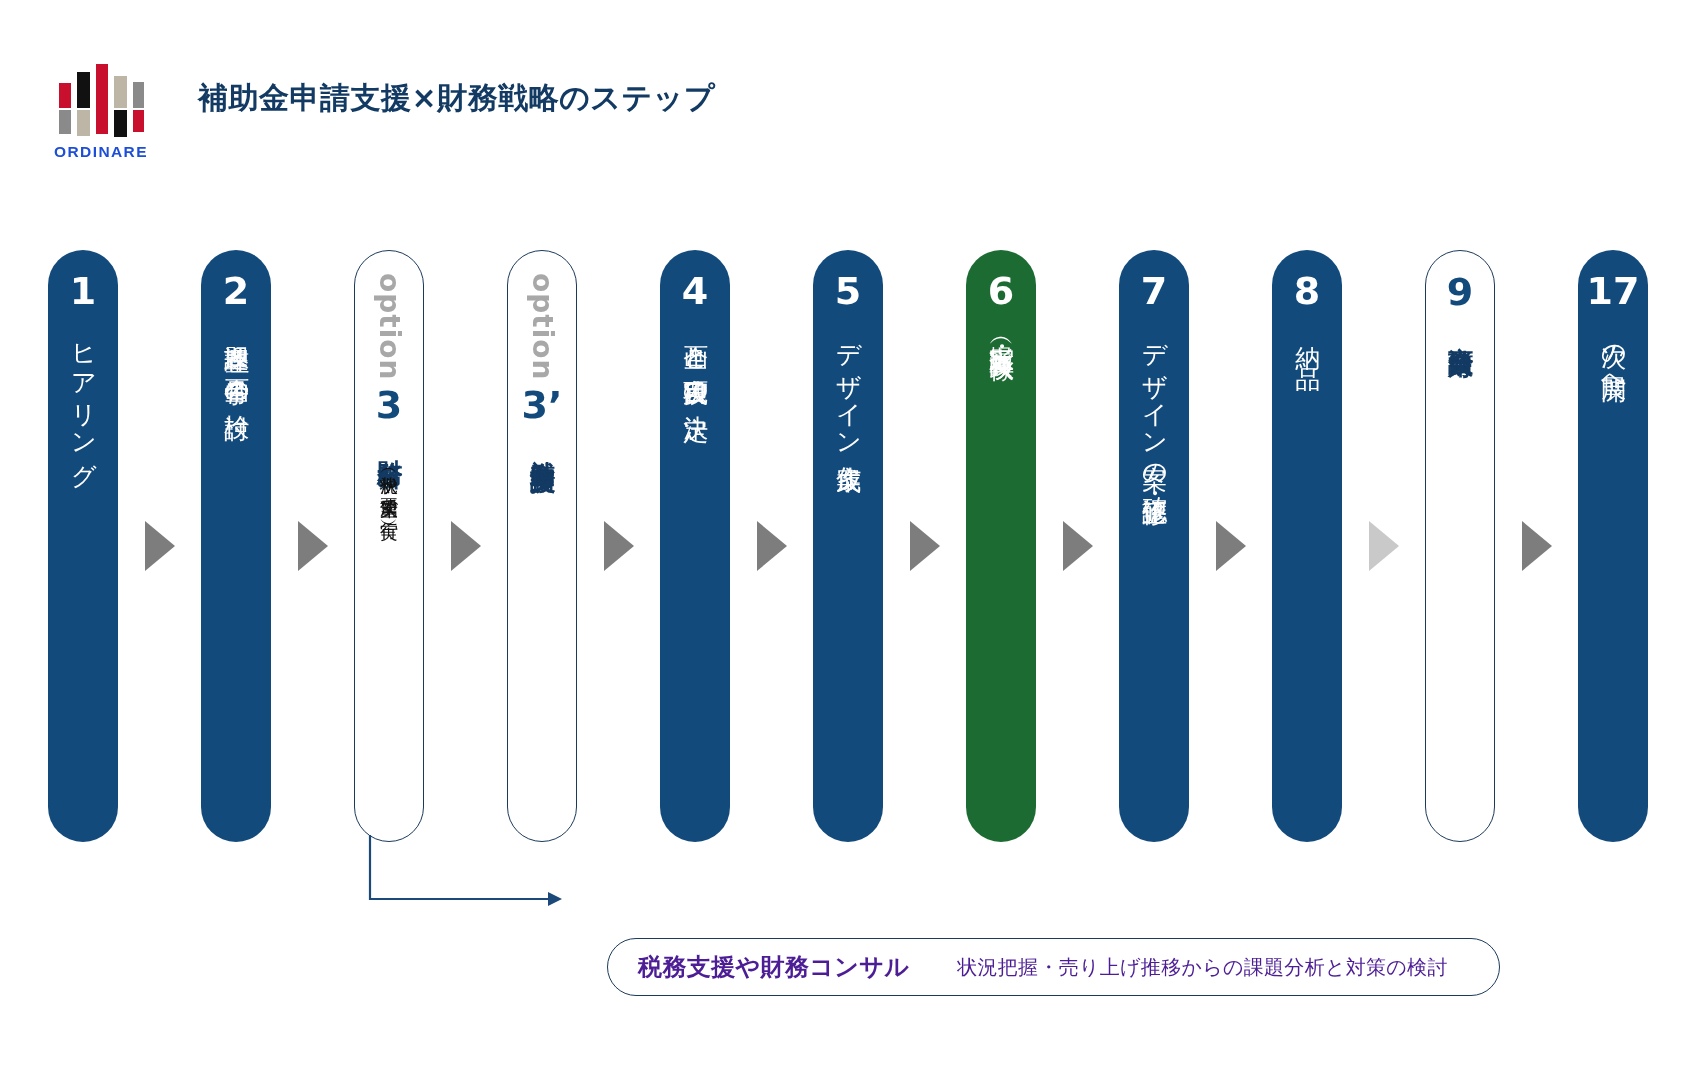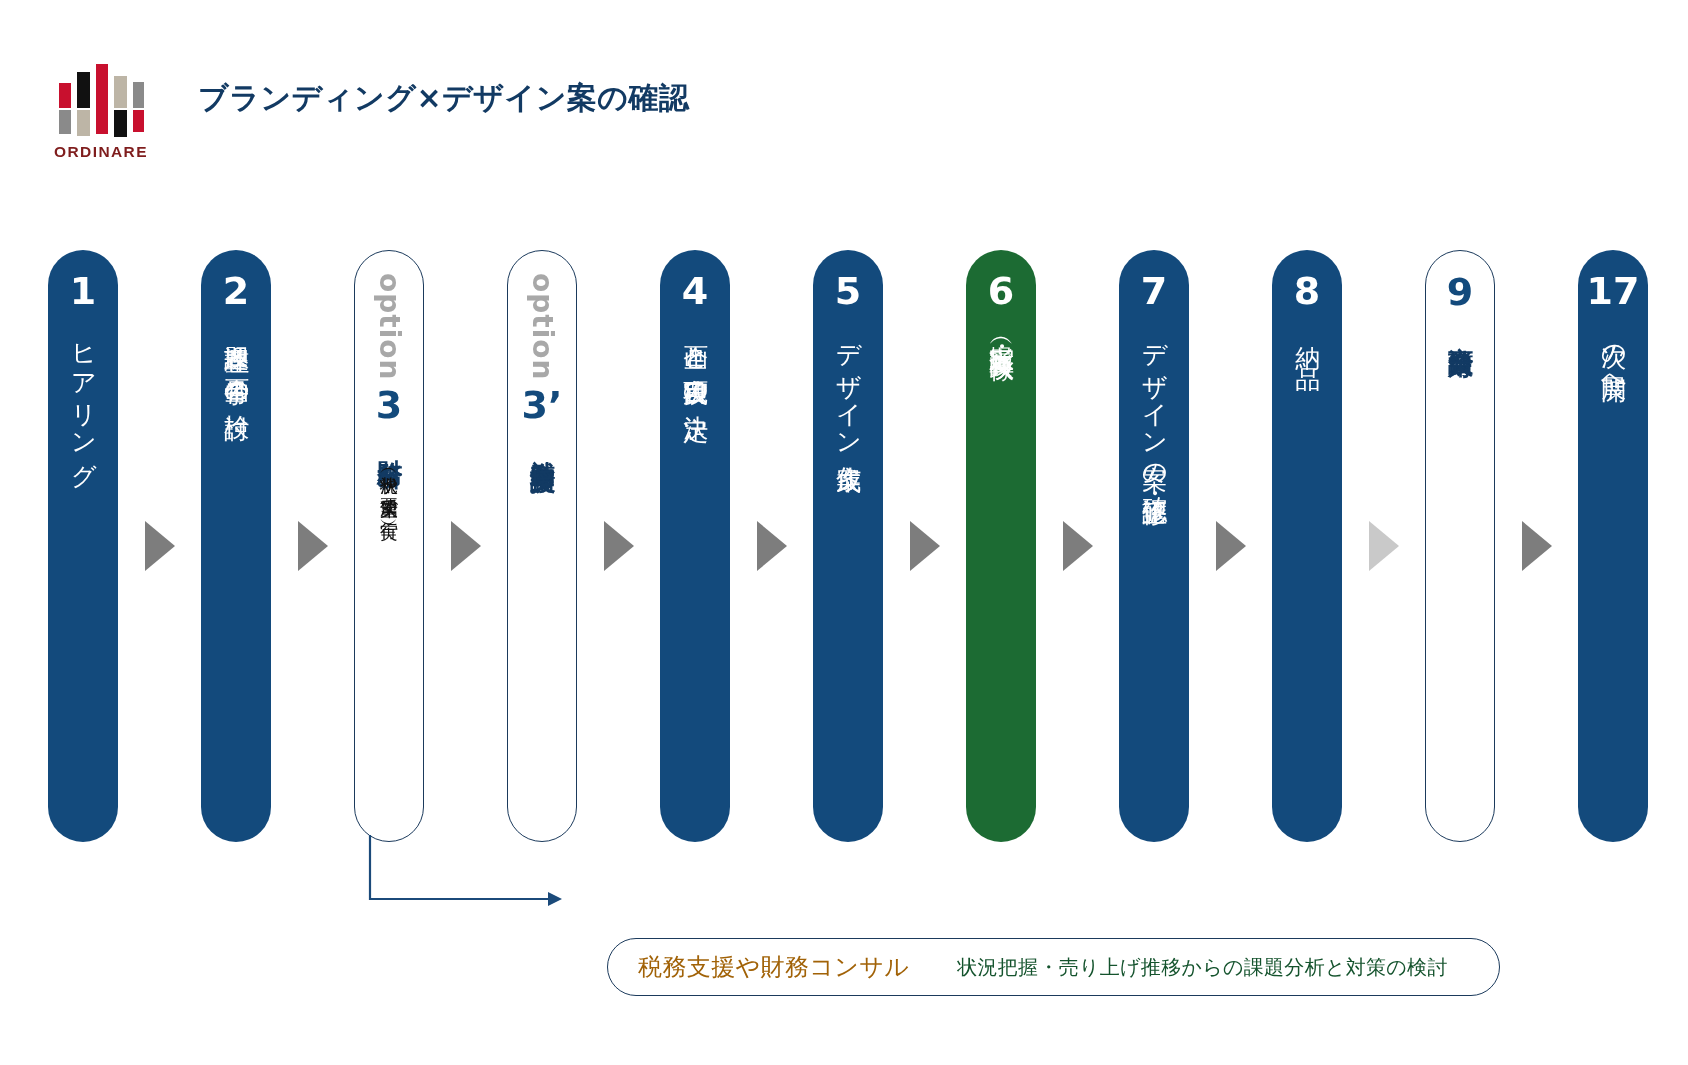--- a/index.html
+++ b/index.html
@@ -40,21 +40,21 @@
   }
   .logo-mark span {
     position: absolute;
     display: block;
   }
   .logo-word {
     margin-top: 9px;
     font-size: 15.5px;
     font-weight: 700;
     letter-spacing: 1.4px;
-    color: #7f1d1d;
+    color: #1d4ed8;
     font-family: "Liberation Sans", sans-serif;
     white-space: nowrap;
   }
   .page-title {
     margin-left: 48px;
     margin-top: 16px;
     font-size: 30px;
     font-weight: 700;
     color: #123a63;
     letter-spacing: 0.5px;
@@ -165,31 +165,31 @@
     height: 58px;
     border: 1.8px solid #1b3a5c;
     border-radius: 29px;
     background: #ffffff;
     display: flex;
     align-items: center;
     padding-left: 30px;
   }
   .banner-strong {
     font-size: 24px;
-    font-weight: 400;
-    color: #a16207;
+    font-weight: 700;
+    color: #4c1d95;
     letter-spacing: 0.4px;
     white-space: nowrap;
     font-family: "DejaVu Sans", "Liberation Sans", sans-serif;
   }
   .banner-note {
     margin-left: 48px;
     font-size: 20px;
     font-weight: 400;
-    color: #14532d;
+    color: #4c1d95;
     letter-spacing: 0.3px;
     white-space: nowrap;
     font-family: "DejaVu Sans", "Liberation Sans", sans-serif;
   }
 
   .connector {
     position: absolute;
     left: 330px;
     top: 835px;
     width: 300px;
@@ -215,21 +215,21 @@
         <span style="left:39px; top:2px;  width:12px; height:70px; background:#c8102e;"></span>
 
         <span style="left:57px; top:14px; width:13px; height:32px; background:#bdb5a6;"></span>
         <span style="left:57px; top:48px; width:13px; height:27px; background:#111111;"></span>
 
         <span style="left:76px; top:20px; width:11px; height:26px; background:#8a8a8a;"></span>
         <span style="left:76px; top:48px; width:11px; height:22px; background:#c8102e;"></span>
       </div>
       <div class="logo-word">ORDINARE</div>
     </div>
-    <div class="page-title">ブランディング×デザイン案の確認</div>
+    <div class="page-title">補助金申請支援×財務戦略のステップ</div>
   </div>
 
   <div class="flow" id="flow-row">
       <div class="card filled-blue">
         <div class="card-num">1</div>
         <div class="card-label">ヒアリング</div>
       </div>
       <div class="arrow">
         <i></i>
       </div>

